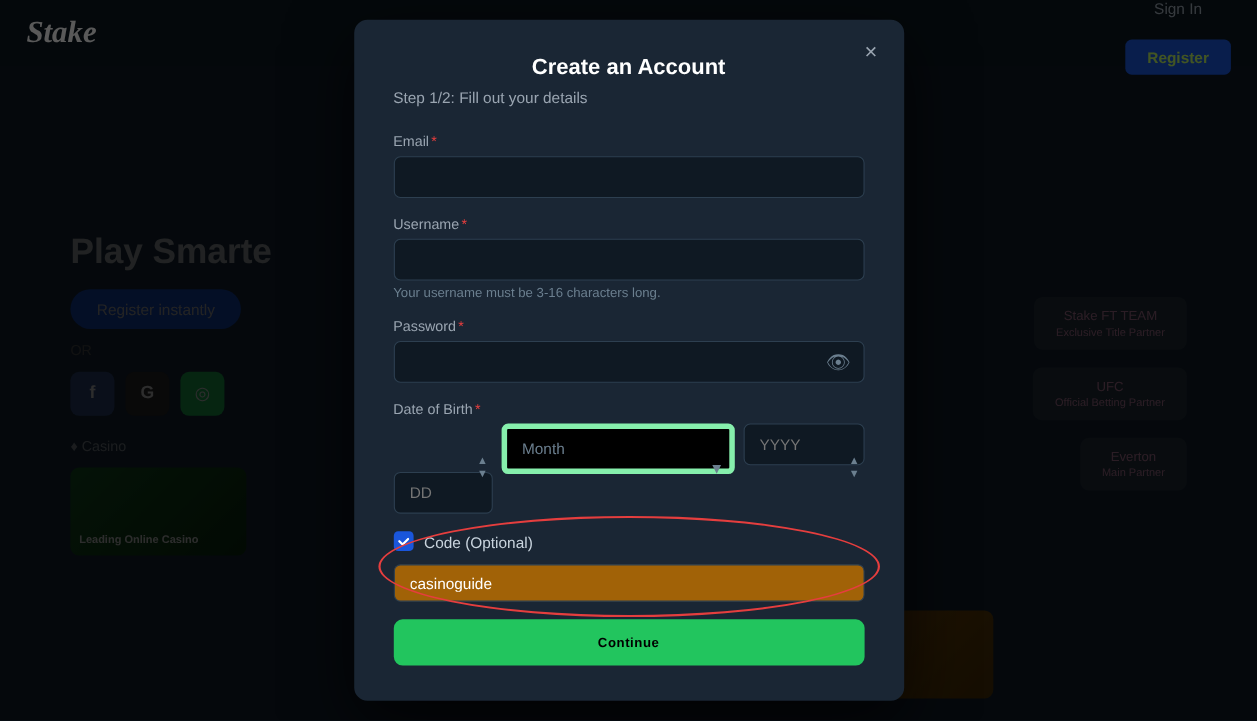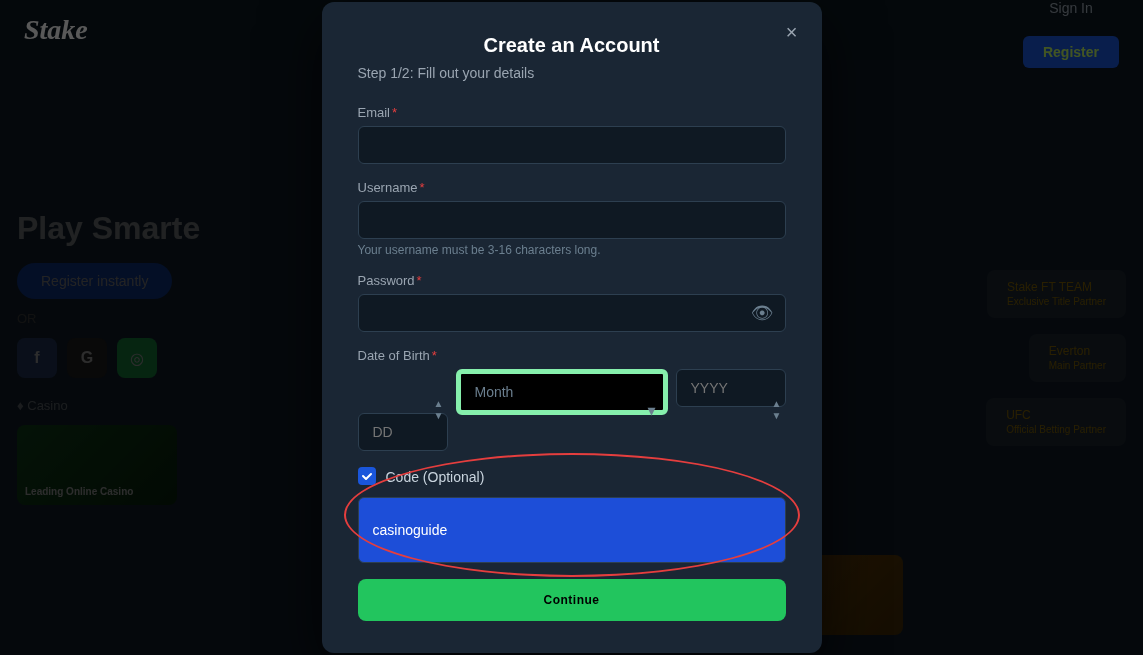--- a/index.html
+++ b/index.html
@@ -62,21 +62,21 @@
     }
 
     
     .bg-content {
       position: absolute;
       top: 60px; left: 0; right: 0; bottom: 0;
       z-index: 1;
       display: flex;
       align-items: center;
       justify-content: space-between;
-      padding: 20px 17px;
+      padding: 20px 64px;
       filter: brightness(0.5);
     }
 
     .hero-text {
       color: #fff;
       font-size: 32px;
       font-weight: 700;
       opacity: 0.7;
     }
 
@@ -84,22 +84,23 @@
       display: flex;
       flex-direction: column;
       gap: 16px;
       align-items: flex-end;
     }
 
     .bg-logo-item {
       background: rgba(255,255,255,0.1);
       border-radius: 8px;
       padding: 10px 20px;
-      color: #eab308;
+      color: #f9a8d4;
       font-size: 12px;
+      text-align: center;
     }
 
     
     .modal-overlay {
       position: absolute;
       inset: 0;
       background: rgba(0,0,0,0.65);
       z-index: 10;
       display: flex;
       align-items: center;
@@ -305,26 +306,26 @@
       right: -14px;
       bottom: -14px;
       border: 2.5px solid #e53e3e;
       border-radius: 50%;
       pointer-events: none;
       z-index: 5;
     }
 
     .code-input {
       width: 100%;
-      background: #1d4ed8;
+      background: #a16207;
       border: 1px solid #2d3f50;
       border-radius: 6px;
       color: #fff;
       font-size: 14px;
-      padding: 24px 14px;
+      padding: 8px 14px;
       outline: none;
     }
 
     
     .btn-continue {
       width: 100%;
       background: #22c55e;
       border: none;
       border-radius: 8px;
       color: #000;
@@ -397,22 +398,22 @@
       <div style="color:#9aa5b1;font-size:13px;">♦ Casino</div>
     </div>
     <div style="margin-top:12px;">
       <div class="casino-card">
         <div class="casino-card-label">Leading Online Casino</div>
       </div>
     </div>
   </div>
   <div class="bg-right-logos">
     <div class="bg-logo-item">Stake FT TEAM<br><small>Exclusive Title Partner</small></div>
+    <div class="bg-logo-item">UFC<br><small>Official Betting Partner</small></div>
     <div class="bg-logo-item">Everton<br><small>Main Partner</small></div>
-    <div class="bg-logo-item">UFC<br><small>Official Betting Partner</small></div>
   </div>
   <div style="position:absolute;right:240px;bottom:20px;">
     <div class="sports-card">
       <div class="sports-card-label">SPORTS</div>
     </div>
   </div>
 </div>
 
 <div class="modal-overlay">
   <div class="modal">

